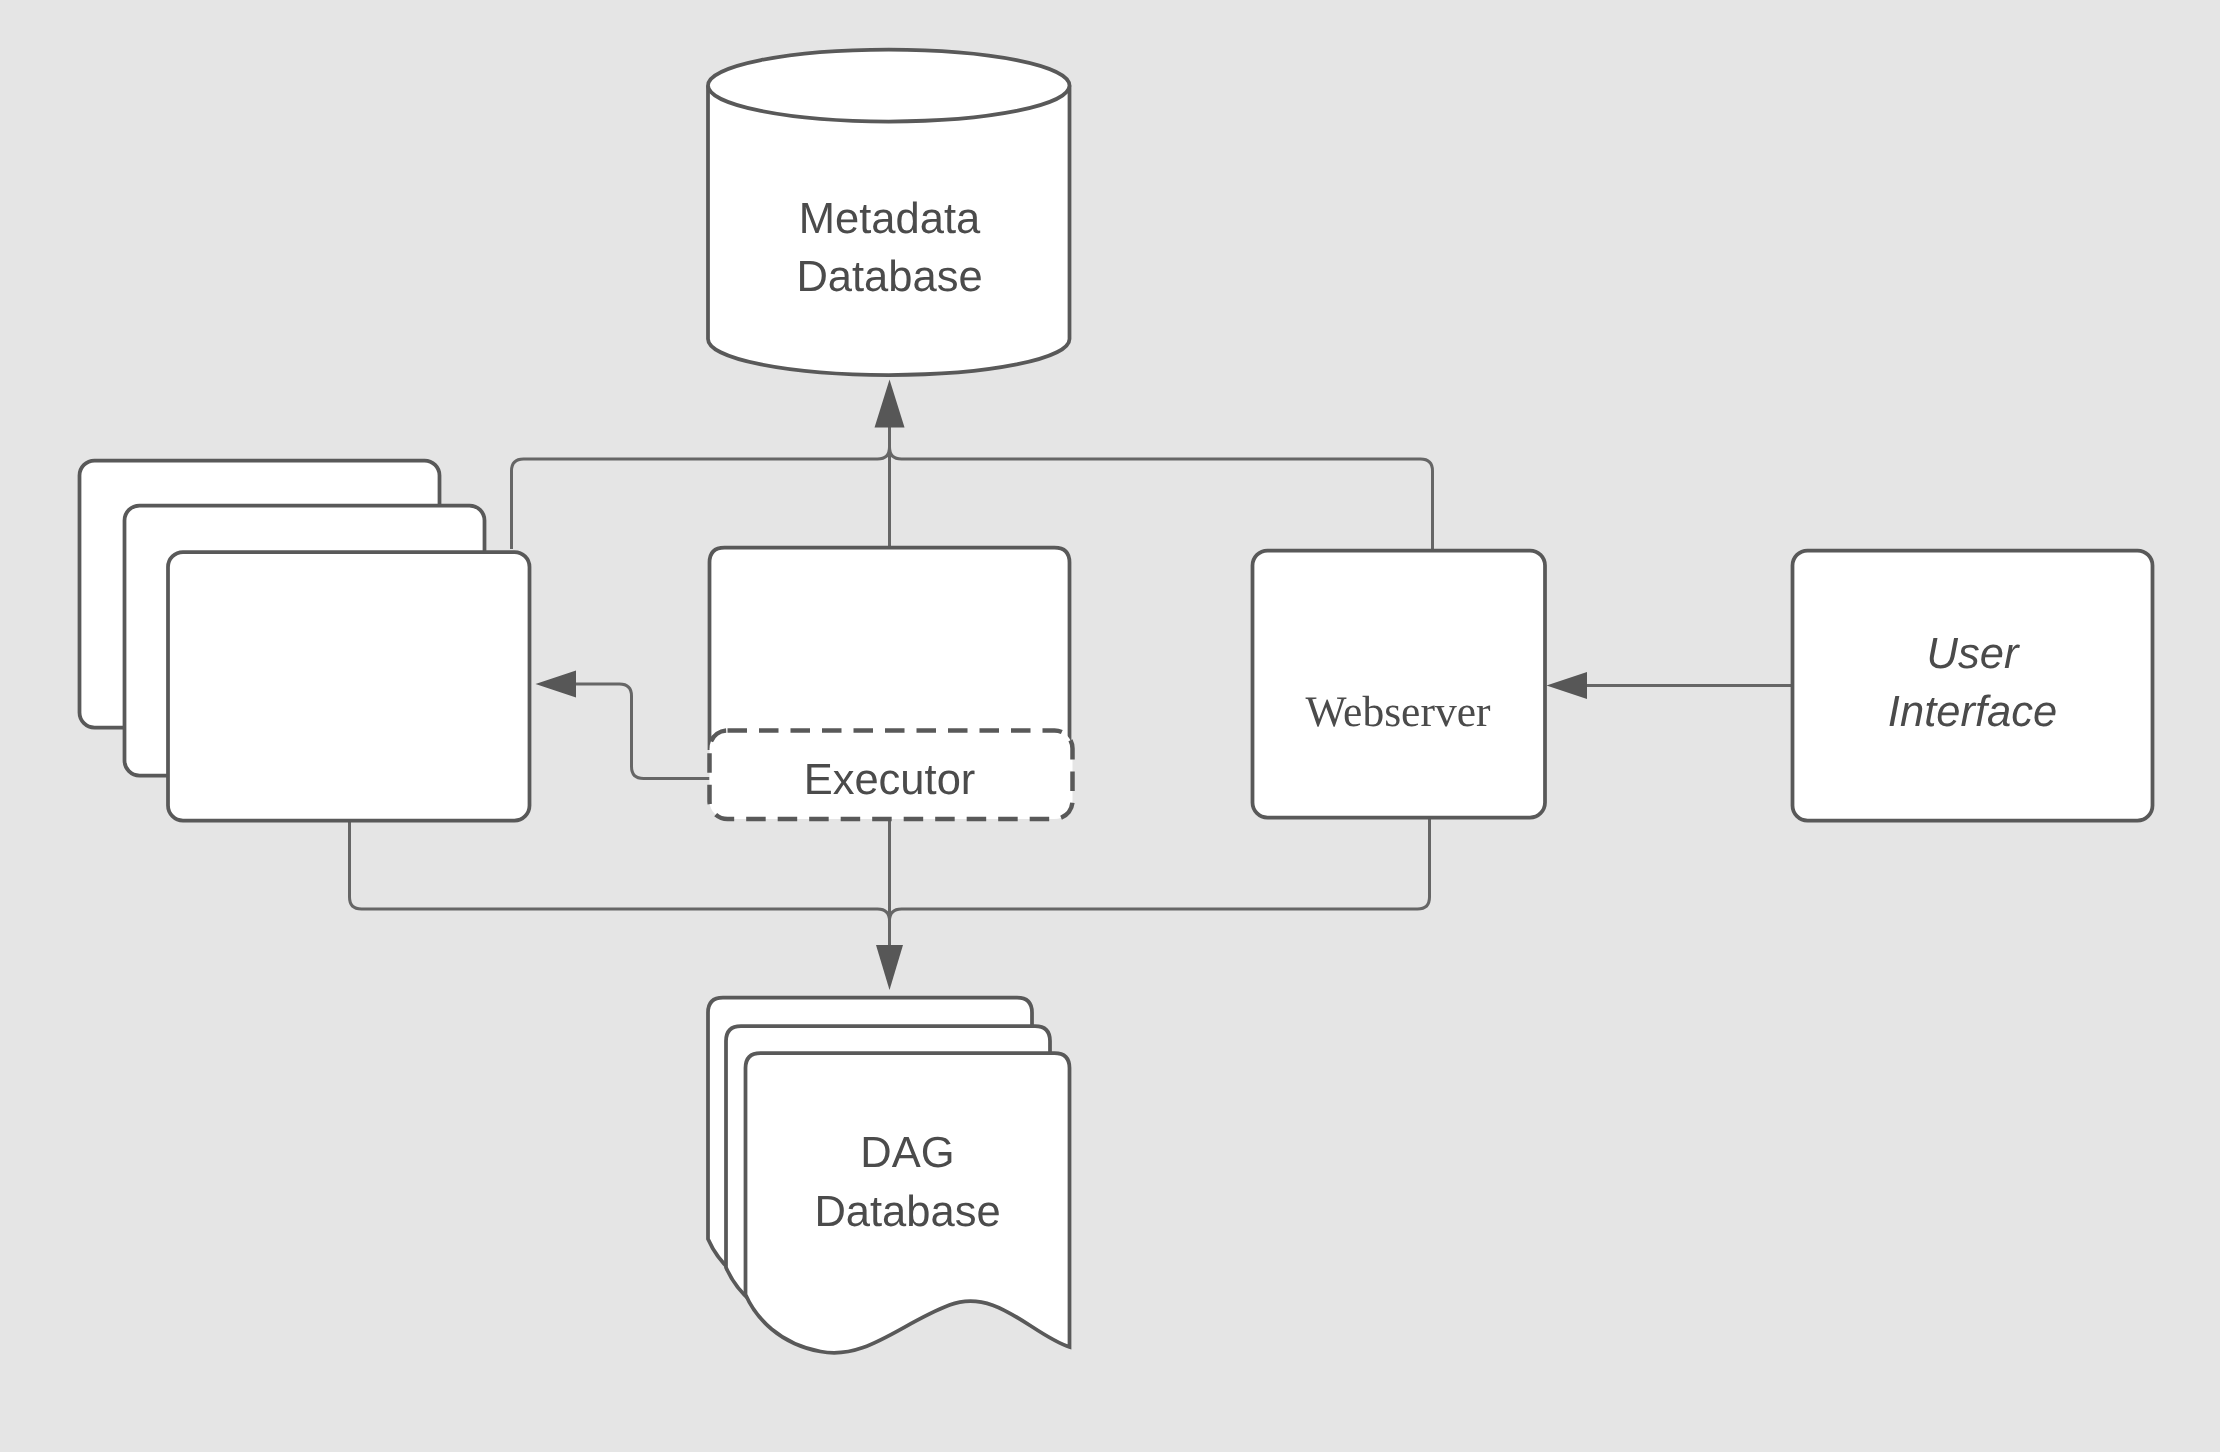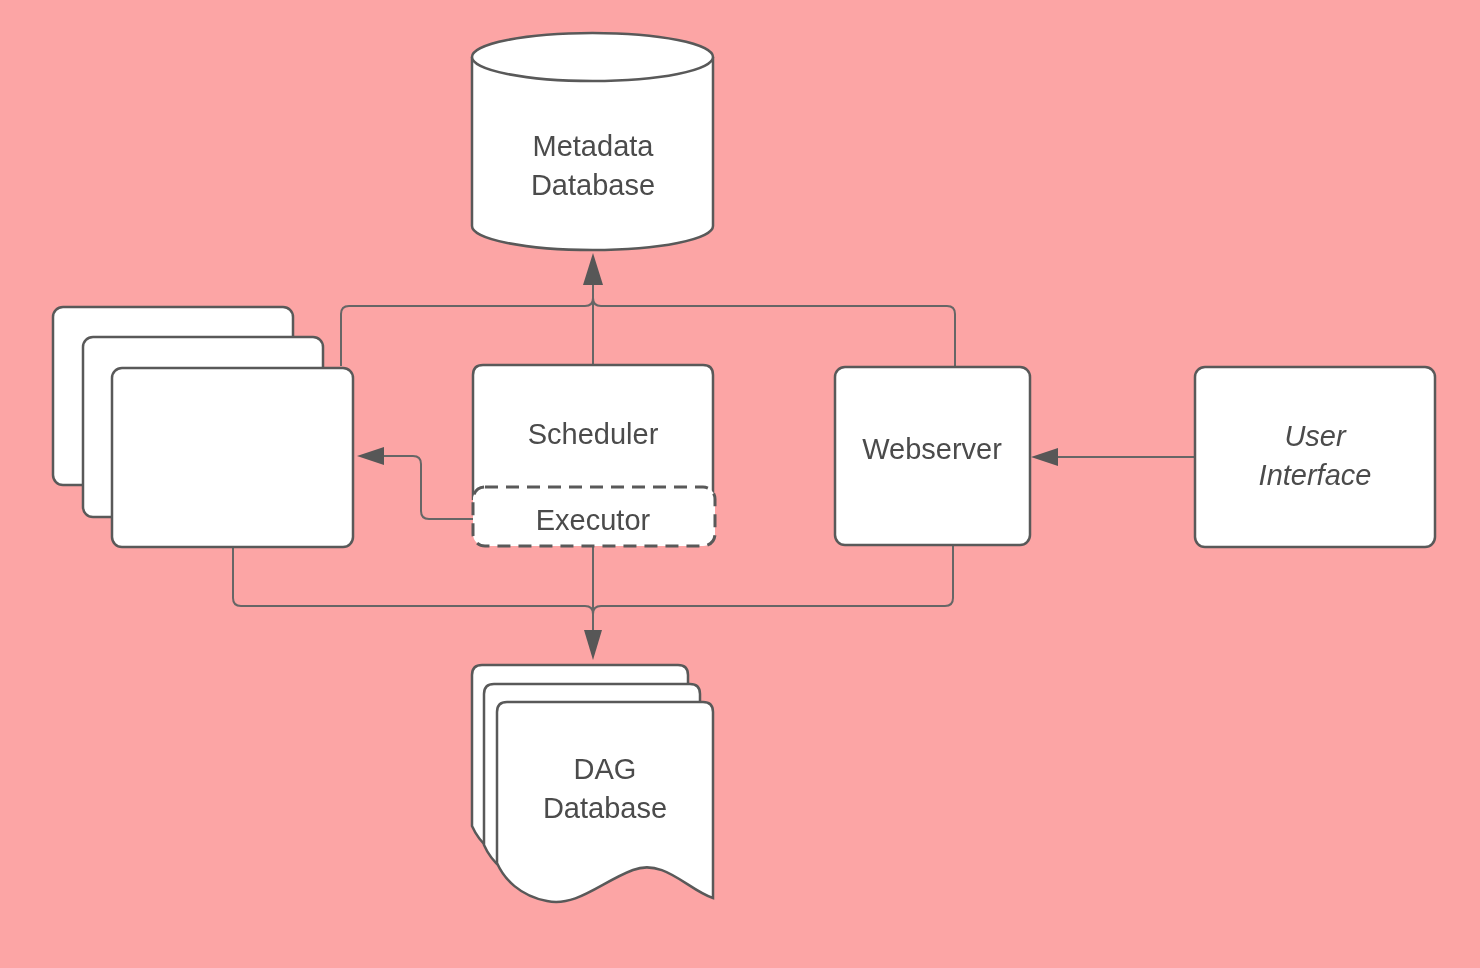--- a/index.html
+++ b/index.html
@@ -4,21 +4,21 @@
 <style>
   html, body {
     margin: 0;
     padding: 0;
     background: #ffffff;
   }
   .canvas {
     position: relative;
     width: 1480px;
     height: 968px;
-    background: #fca5a5;
+    background: #e5e5e5;
     font-family: "Liberation Sans", "DejaVu Sans", sans-serif;
     overflow: hidden;
   }
   .canvas svg {
     position: absolute;
     left: 0;
     top: 0;
   }
   .node-label {
     position: absolute;
@@ -96,23 +96,22 @@
     <rect class="shape" x="1195" y="367" width="240" height="180" rx="10"></rect>
 
     <path class="shape" transform="translate(-25,-37)" d="M 507,702 H 703 Q 713,702 713,712 V 898 C 688,890 664,858 633,870 C 601,882 577,907 547,901 C 520,896 504,879 497,863 V 712 Q 497,702 507,702 Z"></path>
     <path class="shape" transform="translate(-13,-18)" d="M 507,702 H 703 Q 713,702 713,712 V 898 C 688,890 664,858 633,870 C 601,882 577,907 547,901 C 520,896 504,879 497,863 V 712 Q 497,702 507,702 Z"></path>
     <path class="shape" d="M 507,702 H 703 Q 713,702 713,712 V 898 C 688,890 664,858 633,870 C 601,882 577,907 547,901 C 520,896 504,879 497,863 V 712 Q 497,702 507,702 Z"></path>
   </svg>
 
   <div class="node-label" style="left:503px; top:127px; width:180px;">Metadata Database</div>
 
 
-  <div class="node-label" style="left:493px; top:415px; width:200px;">Scheduler</div>
 
   <div class="node-label" style="left:493px; top:501px; width:200px;">Executor</div>
 
-  <div class="node-label" style="left:832px; top:430px; width:200px;">Webserver</div>
+  <div class="node-label" style="left:832px; top:456px; width:200px;font-family:Liberation Serif, serif;">Webserver</div>
 
   <div class="node-label" style="left:1240px; top:417px; width:150px;font-style:italic;">User Interface</div>
 
   <div class="node-label" style="left:525px; top:750px; width:160px;">DAG Database</div>
 
 </div>
 
 </body></html>

